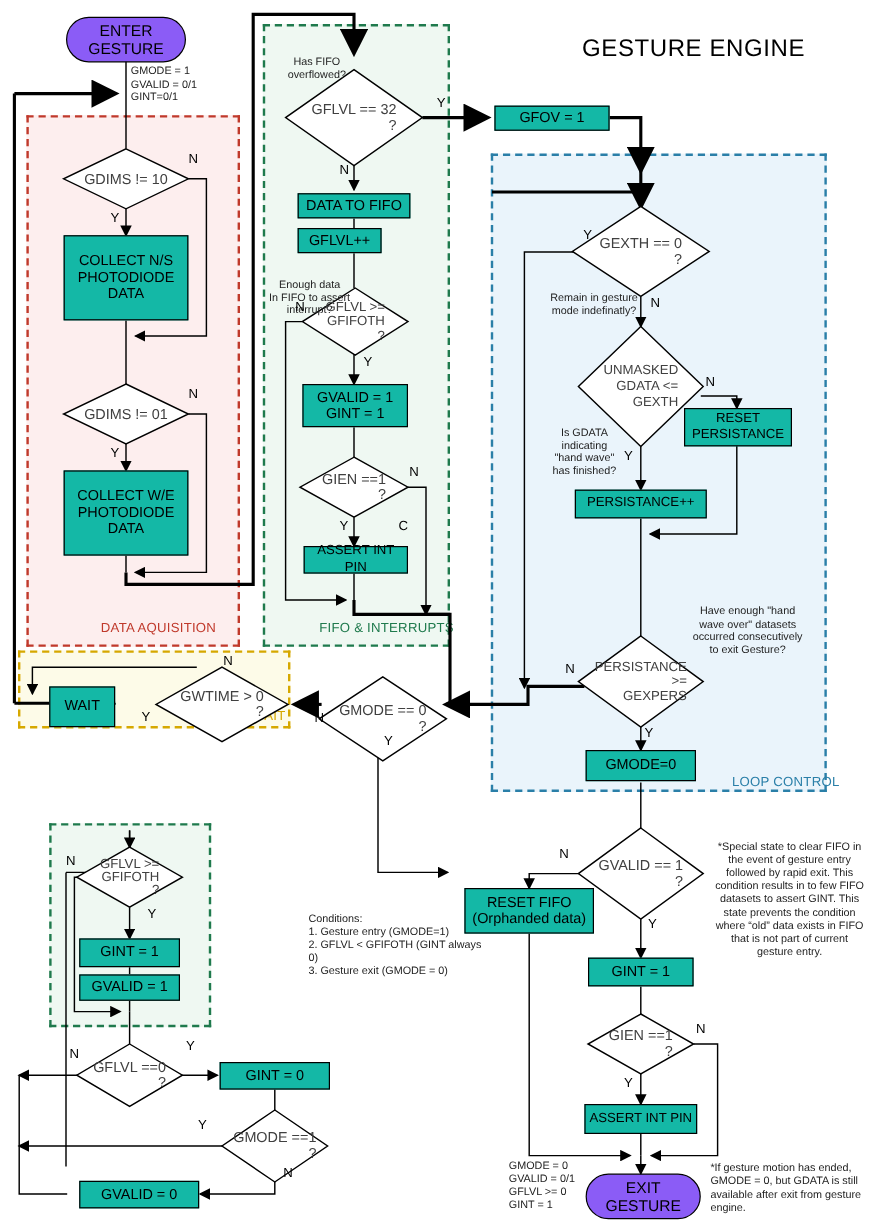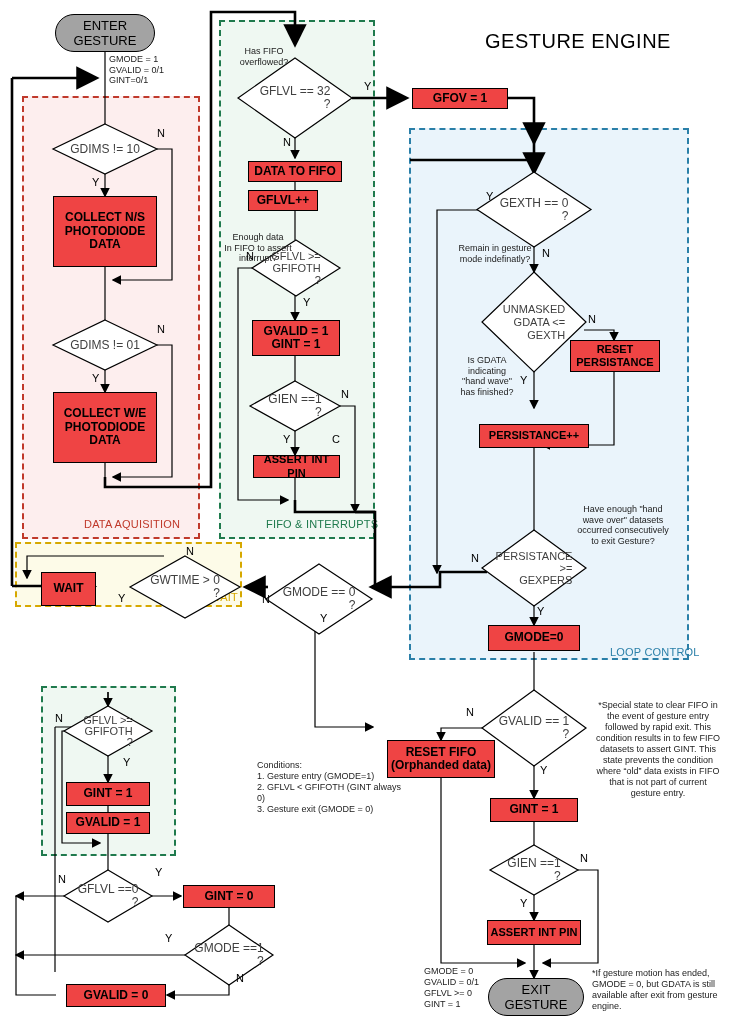--- a/index.html
+++ b/index.html
@@ -6,22 +6,22 @@
   body{font-family:"Liberation Sans", sans-serif;}
   #canvas{position:relative;width:735px;height:1021px;background:#fff;overflow:hidden;}
 
   
   .region{position:absolute;border-width:2px;border-style:dashed;box-sizing:border-box;}
   .region-label{position:absolute;font-size:11px;font-weight:normal;letter-spacing:.2px;white-space:nowrap;}
 
   
   .node{position:absolute;box-sizing:border-box;display:flex;align-items:center;justify-content:center;
         text-align:center;color:#000;}
-  .proc{border:1.4px solid #000;background:#ef4444;font-size:12px;line-height:13.5px;font-weight:bold;}
-  .term{border:1.6px solid #000;background:#a3a3a3;border-radius:22px;font-size:13px;line-height:15px;}
+  .proc{border:1.4px solid #000;background:#14b8a6;font-size:12px;line-height:13.5px;}
+  .term{border:1.6px solid #000;background:#8b5cf6;border-radius:22px;font-size:13px;line-height:15px;}
   .dec-wrap{position:absolute;}
   .dec-wrap svg{position:absolute;left:0;top:0;overflow:visible;}
   .dec-text{position:absolute;left:0;top:0;width:100%;height:100%;display:flex;align-items:center;
             justify-content:center;text-align:right;font-size:12px;line-height:13px;color:#404040;
             pointer-events:none;white-space:pre-line;}
 
   
   .anno{position:absolute;font-size:9px;line-height:10.5px;color:#222;white-space:pre-line;}
   .anno.c{text-align:center;}
   .anno.l{text-align:left;}
@@ -255,21 +255,21 @@
         <polygon points="52,0 104,50 52,100 0,50" fill="#fff" stroke="#000" stroke-width="1.2"></polygon>
       </svg>
     <div class="dec-text" style="font-size:11px;line-height:13px;">UNMASKED
 GDATA &lt;=
 GEXTH</div>
   </div>
 
   <div class="node proc" style="left:570px;top:340px;width:90px;height:32px;white-space:pre-line;font-size:11px;">RESET
 PERSISTANCE</div>
 
-  <div class="node proc" style="left:479px;top:408px;width:110px;height:24px;font-size:11px;margin-top:16px;">PERSISTANCE++</div>
+  <div class="node proc" style="left:479px;top:408px;width:110px;height:24px;font-size:11px;">PERSISTANCE++</div>
 
   <div class="dec-wrap" style="left:482px;top:530px;width:104px;height:76px;">
     <svg width="104" height="76">
         <polygon points="52,0 104,38 52,76 0,38" fill="#fff" stroke="#000" stroke-width="1.2"></polygon>
       </svg>
     <div class="dec-text" style="font-size:11px;line-height:12px;">PERSISTANCE
 &gt;=
 GEXPERS</div>
   </div>
 

